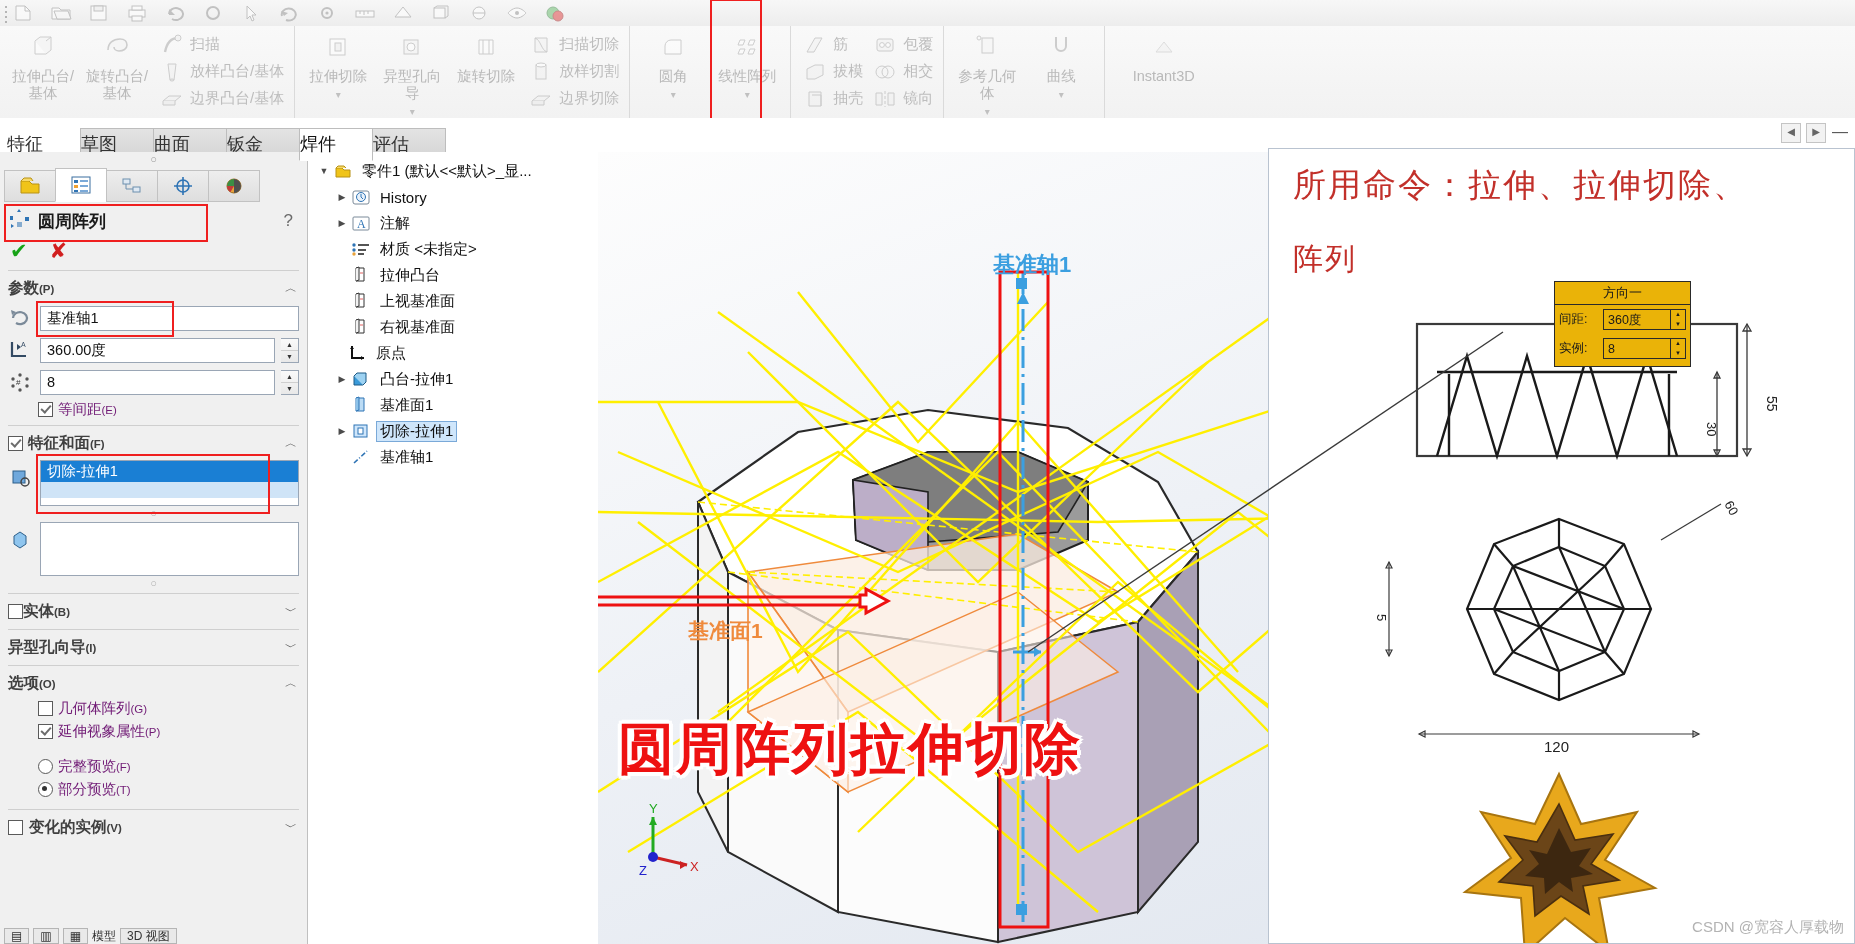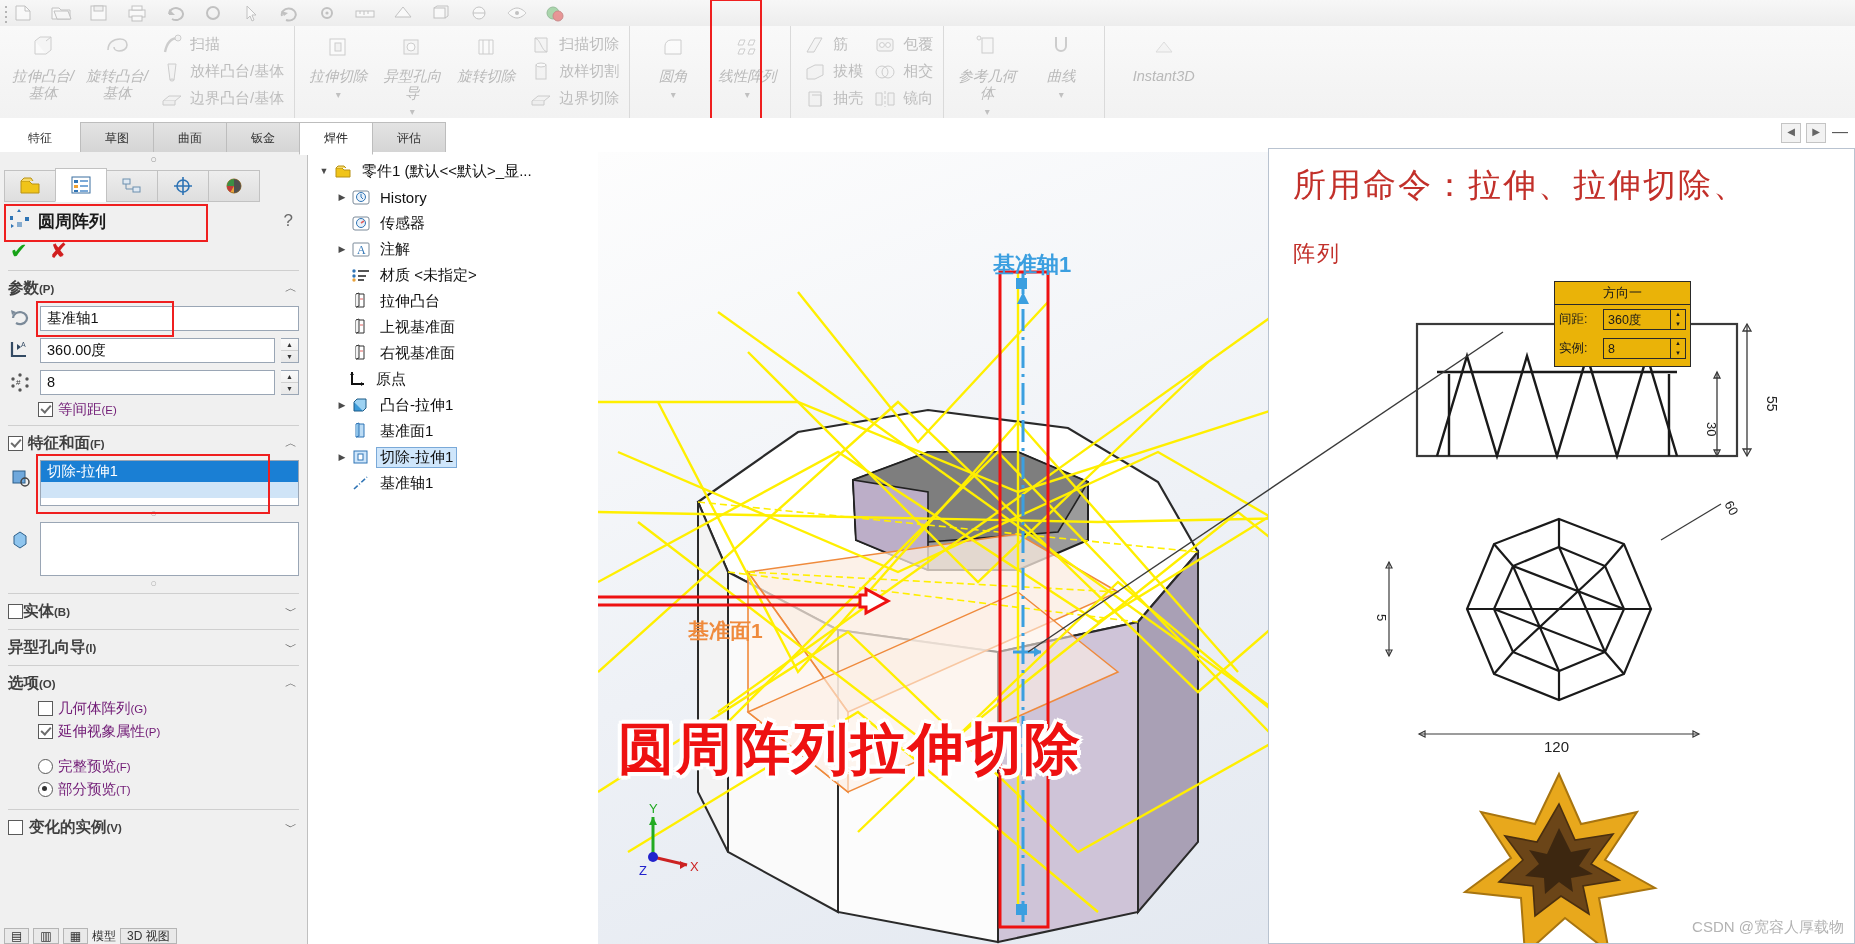--- a/index.html
+++ b/index.html
@@ -21,31 +21,31 @@
   .qat .dots i{display:block;width:2px;height:2px;background:#a0a0a0;margin:3px 1px;border-radius:50%;}
   .qat-ico{position:absolute;top:1px;width:30px;height:24px;opacity:.55;}
   .qat-ico svg{display:block;margin:3px auto;}
 
   .ribbon{position:absolute;left:0;top:26px;width:1855px;height:92px;display:flex;align-items:flex-start;}
   .rgroup{display:flex;align-items:flex-start;height:88px;padding:2px 6px;border-right:1px solid #dadada;}
   .rgroup:last-child{border-right:none;}
   .big-btn{width:74px;min-width:74px;text-align:center;color:#b9b9b9;font-size:14.5px;line-height:17px;
      padding-top:4px;cursor:default;}
   .big-btn .gl{display:block;height:34px;margin-bottom:2px;}
-  .big-btn .lbl{display:block;padding:0 2px;font-style:italic;}
+  .big-btn .lbl{display:block;padding:0 2px;}
   .stack{display:flex;flex-direction:column;justify-content:flex-start;padding-top:3px;}
   .sm-btn{display:flex;align-items:center;height:27px;color:#bdbdbd;font-size:15px;padding:0 4px;cursor:default;white-space:nowrap;}
   .sm-btn .gl{width:28px;height:24px;display:inline-flex;align-items:center;justify-content:center;margin-right:4px;}
   .drop{color:#c0c0c0;font-size:10px;text-align:center;height:14px;line-height:14px;}
   .gicon{opacity:.45;}
 
   
   .tabbar{position:absolute;left:0;top:118px;width:1855px;height:34px;background:#ffffff;
      border-bottom:1px solid #bfbfbf;}
-  .tab{position:absolute;top:4px;height:31px;line-height:31px;text-align:center;font-size:12px;color:#333;
+  .tab{position:absolute;top:10px;height:31px;line-height:31px;text-align:left;font-size:18px;color:#333;
      border:1px solid #bdbdbd;border-bottom:none;background:linear-gradient(#e3e3e3,#d4d4d4);cursor:pointer;}
   .tab.sel{background:#ffffff;border-bottom:1px solid #ffffff;color:#111;z-index:3;}
   .tab.plain{background:transparent;border-color:transparent;}
   .tabbar-right{position:absolute;right:6px;top:5px;display:flex;align-items:center;gap:5px;}
   .tbr{width:18px;height:18px;border:1px solid #c4c4c4;background:#f2f2f2;color:#666;font-size:10px;
        line-height:16px;text-align:center;}
   .tbr.line{border:none;background:transparent;font-size:16px;color:#555;}
 
   
   .leftpane{position:absolute;left:0;top:152px;width:307px;height:792px;background:#f0f0f0;
@@ -108,21 +108,21 @@
      white-space:nowrap;letter-spacing:2px;
      text-shadow:
        -3px -3px 0 #fff, 3px -3px 0 #fff, -3px 3px 0 #fff, 3px 3px 0 #fff,
        0 -4px 0 #fff, 0 4px 0 #fff, -4px 0 0 #fff, 4px 0 0 #fff;}
 
   
   .photo{position:absolute;left:1268px;top:148px;width:587px;height:796px;background:#fff;
      border:1px solid #b9c3d0;box-sizing:border-box;overflow:hidden;}
   .photo-title{position:absolute;left:24px;top:14px;font-size:33px;color:#c2302a;letter-spacing:2px;
      font-family:"Liberation Serif","DejaVu Serif",serif;white-space:nowrap;}
-  .photo-title2{position:absolute;left:24px;top:90px;font-size:22px;color:#c2302a;letter-spacing:2px;
+  .photo-title2{position:absolute;left:24px;top:90px;font-size:30px;color:#c2302a;letter-spacing:2px;
      font-family:"Liberation Serif","DejaVu Serif",serif;}
   .dlg{position:absolute;left:285px;top:132px;width:135px;height:84px;border:1px solid #2a2a2a;background:#eab308;
      font-size:12.5px;color:#1a1a1a;}
   .dlg .dtitle{height:22px;line-height:22px;text-align:center;border-bottom:1px solid #2a2a2a;font-size:13px;}
   .dlg .drow{display:flex;align-items:center;height:29px;padding-left:4px;}
   .dlg .dkey{width:44px;}
   .dlg .dval{flex:1;border:1px solid #2a2a2a;border-right:none;height:21px;line-height:21px;padding-left:4px;box-sizing:border-box;}
   .dlg .dspin{width:16px;height:21px;border:1px solid #2a2a2a;display:flex;flex-direction:column;margin-right:4px;box-sizing:border-box;}
   .dlg .dspin i{flex:1;font-size:6px;text-align:center;line-height:9px;font-style:normal;}
   .watermark{position:absolute;right:10px;bottom:6px;color:#b3b3b3;font-size:15px;}
@@ -712,30 +712,20 @@
       <span class="tico">
         <svg width="20" height="18" viewBox="0 0 20 18">
             <rect x="2" y="3" width="16" height="13" rx="2" fill="#fff" stroke="#7b8a99"></rect>
             <circle cx="10" cy="9" r="4.5" fill="#e8f1fa" stroke="#2f74b5"></circle>
             <path d="M10 6v3l2 2" stroke="#2f74b5" fill="none"></path>
           </svg>
         </span>
       <span class="tlabel">History</span>
     </div>
 
-    <div class="tnode" style="padding-left:42px;">
-      <span class="tico">
-        <svg width="20" height="18" viewBox="0 0 20 18">
-            <rect x="2" y="3" width="16" height="13" rx="2" fill="#fff" stroke="#7b8a99"></rect>
-            <circle cx="10" cy="9" r="4.5" fill="#e8f1fa" stroke="#2f74b5"></circle>
-            <path d="M10 9l3-2" stroke="#e06060" stroke-width="1.6"></path>
-          </svg>
-        </span>
-      <span class="tlabel">传感器</span>
-    </div>
 
     <div class="tnode" style="padding-left:26px;">
       <span class="arw">▶</span>
       <span class="tico">
         <svg width="20" height="18" viewBox="0 0 20 18">
             <rect x="2" y="3" width="16" height="13" rx="1" fill="#fff" stroke="#7b8a99"></rect>
             <text x="6" y="14" font-size="12" fill="#2f74b5" font-family="Liberation Serif, serif">A</text>
           </svg>
         </span>
       <span class="tlabel">注解</span>

